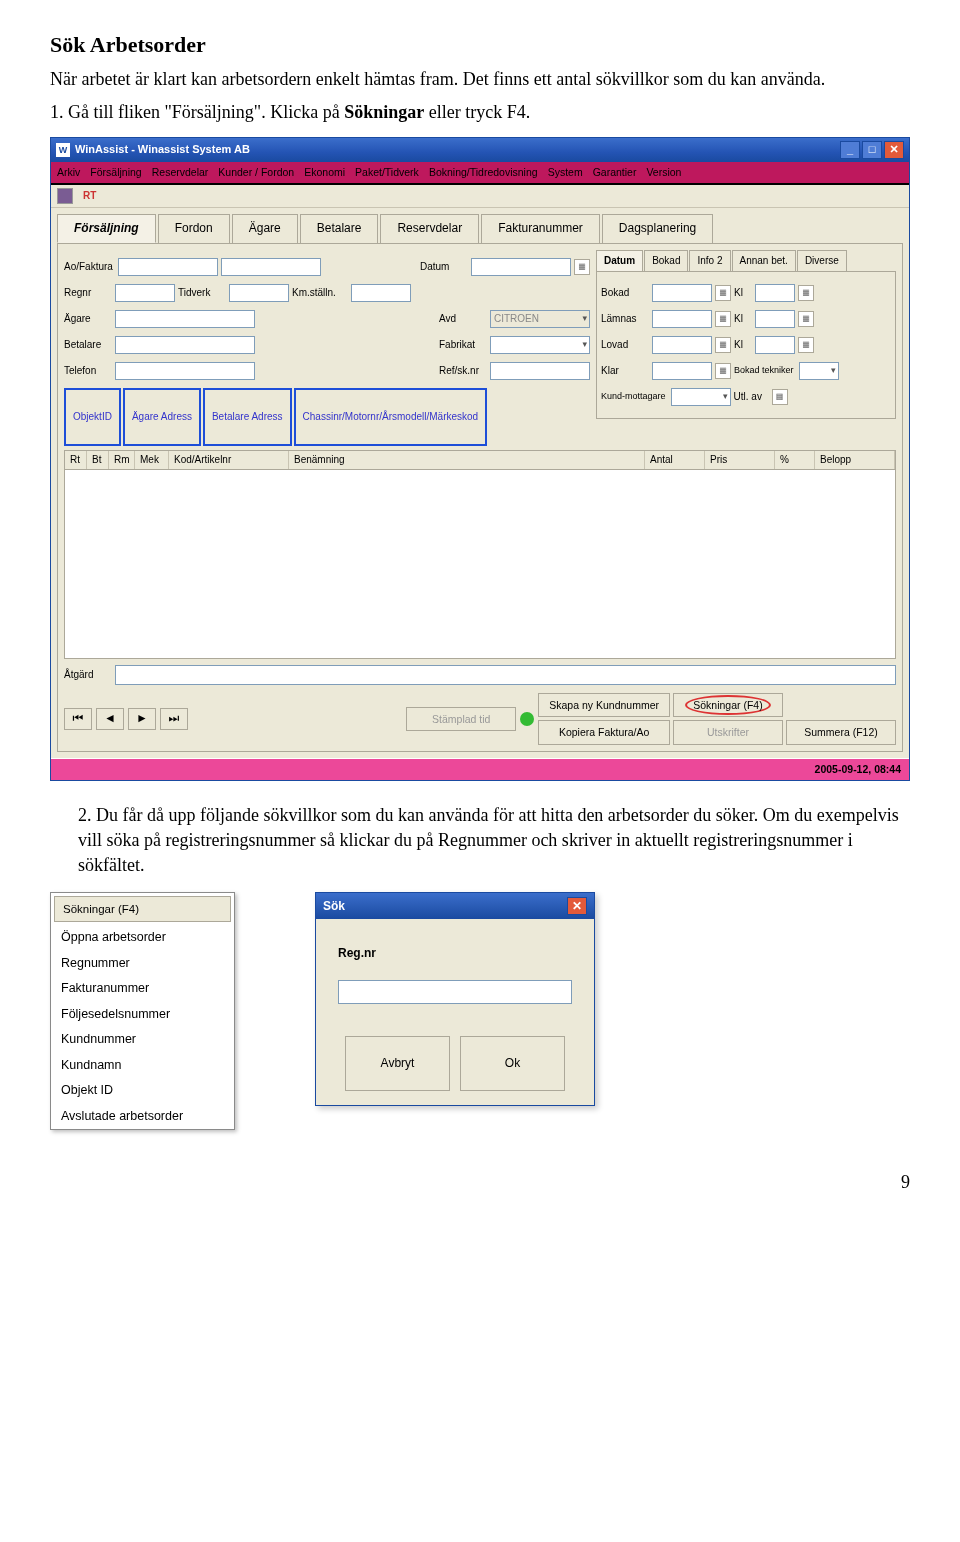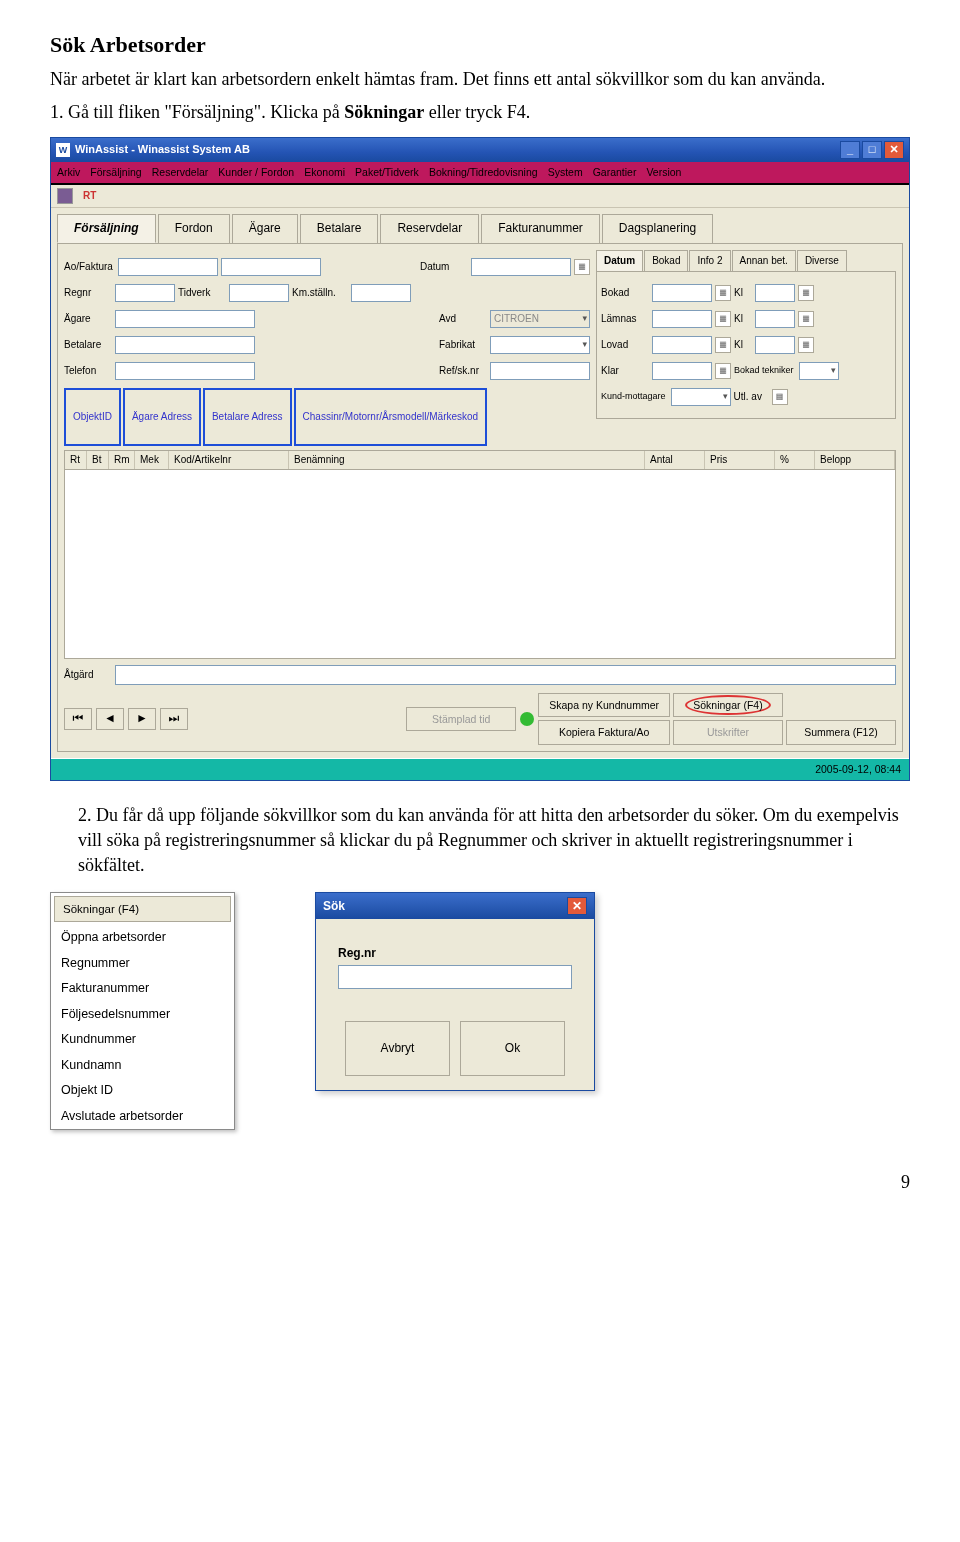--- a/index.html
+++ b/index.html
@@ -155,22 +155,22 @@
   }
   .wide-btn.disabled { color:#999; }
   .circled {
     border:2px solid #d33; border-radius:50%; padding:2px 6px;
   }
   .green-dot {
     width:14px;height:14px;background:#3b3;border-radius:50%;
   }
 
   .status-bar {
-    background:#14b8a6; border-top:1px solid #fff; padding:3px 8px;
-    text-align:right; font-size:10.5px;
+    background:#ec4899; border-top:1px solid #fff; padding:3px 8px;
+    text-align:right; font-size:10.5px;font-weight:bold;
   }
 
   
   .lower-images {
     display:flex; align-items:flex-start; gap:80px;
     margin-top:14px; padding-left:0px;
   }
   .menu-popup {
     font-family:Tahoma,Arial,sans-serif; font-size:12.5px;
     background:#fff; border:1px solid #8a8a8a; width:185px;
@@ -196,21 +196,21 @@
   .sok-dialog .sok-title {
     background: linear-gradient(#3b6ecb,#1a4aa0);
     color:#fff; font-weight:bold; padding:4px 7px;
     display:flex; align-items:center;
   }
   .sok-dialog .sok-title .close {
     margin-left:auto; width:20px;height:18px;background:#e35a3a;color:#fff;
     display:flex;align-items:center;justify-content:center;border:1px solid #1a4aa0;
   }
   .sok-body { padding:26px 22px 14px 22px; }
-  .sok-label { font-weight:bold; font-size:12px; margin-bottom:3px; }
+  .sok-label { font-weight:bold; font-size:12px; margin-bottom:18px; }
   .sok-input { width:100%; height:24px; background:#fff; border:1px solid #7f9db9; }
   .sok-btns { display:flex; gap:10px; justify-content:center; margin-top:32px; }
   .sok-btn {
     border:1px solid #aca899; background:#ece9d8; padding:18px 0; width:105px; text-align:center;
   }
 
   .page-num {
     text-align:right; font-size:18px; margin-top:40px;
   }
 </style>

